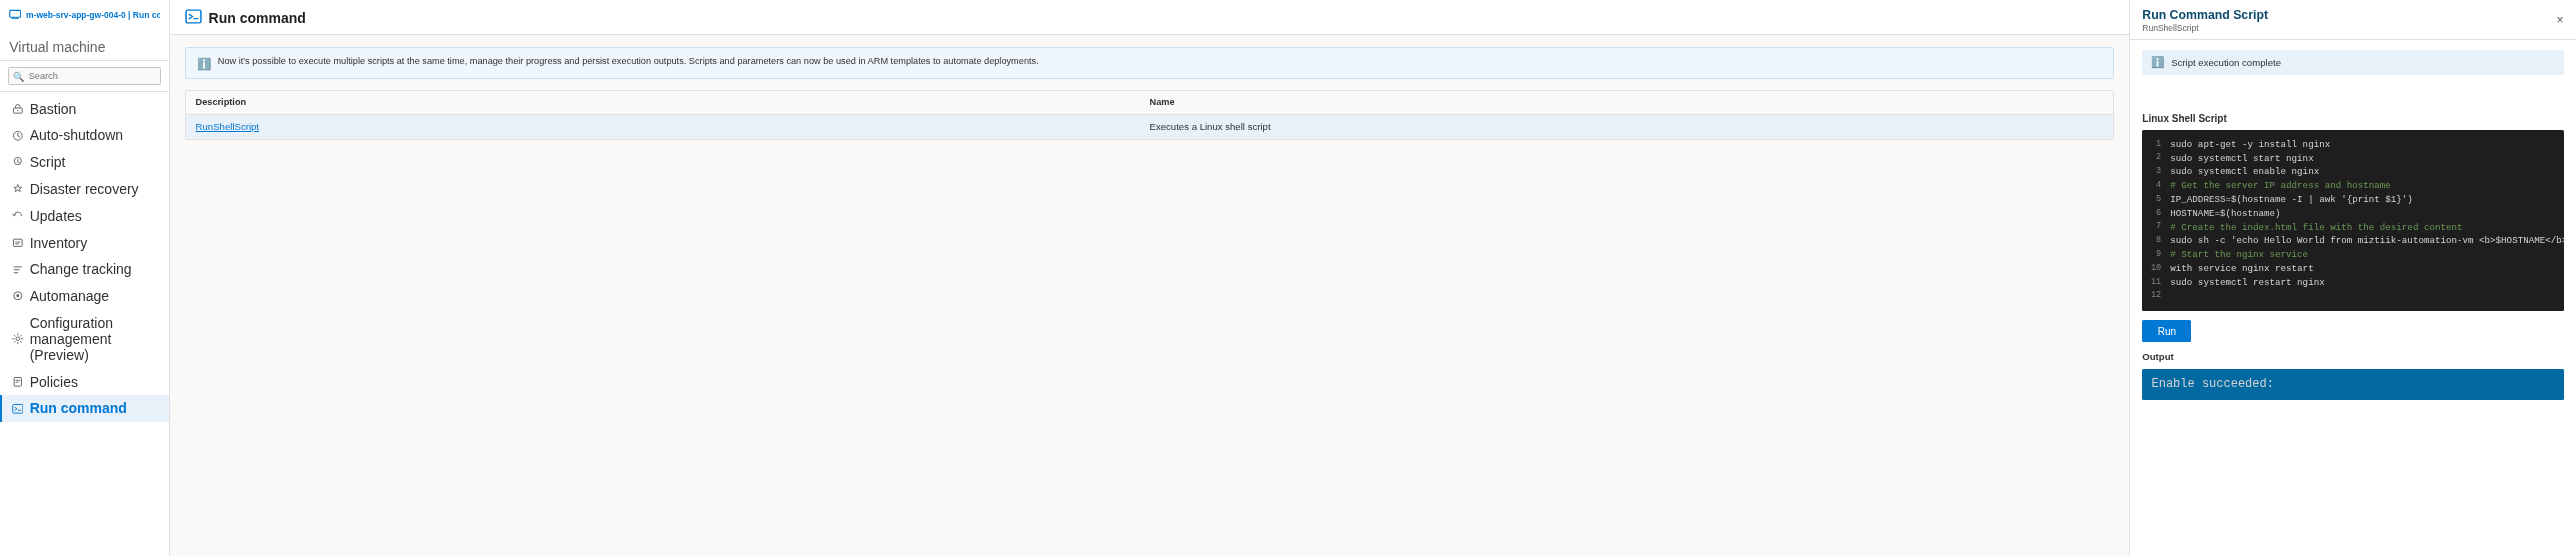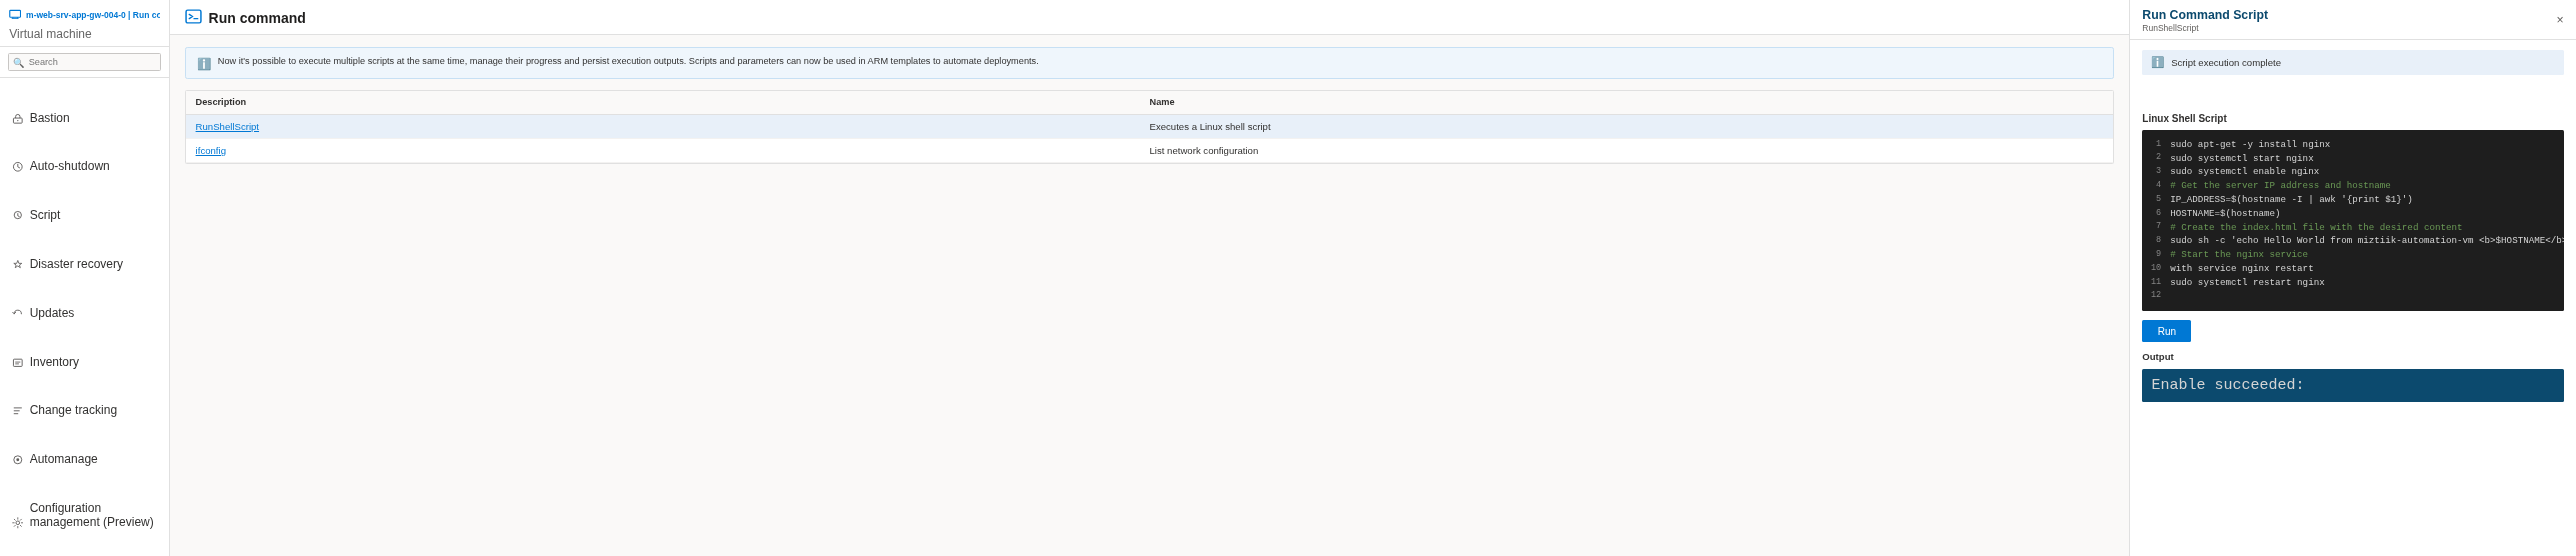--- a/index.html
+++ b/index.html
@@ -25,23 +25,23 @@
       font-weight: 600;
       color: #0078d4;
       display: flex;
       align-items: center;
       gap: 4.6px;
       white-space: nowrap;
       overflow: hidden;
       text-overflow: ellipsis;
     }
     .vm-subtitle {
-      font-size: 12px;
+      font-size: 14px;
       color: #666;
-      margin-top: 5px;
+      margin-top: 17px;
     }
     .sidebar-search {
       padding: 6.2px 7.7px;
       border-bottom: 0.8px solid #e0e0e0;
     }
     .sidebar-search input {
       width: 100%;
       padding: 3.1px 6.2px 3.1px 20px;
       border: 0.8px solid #c8c6c4;
       border-radius: 1.5px;
@@ -61,29 +61,28 @@
       color: #666;
       font-size: 9.2px;
       pointer-events: none;
     }
     .sidebar-nav {
       padding: 3.1px 0;
       flex: 1;
     }
     .nav-item {
       display: flex;
-      align-items: flex-end;
+      align-items: center;
       gap: 6.2px;
       padding: 5.4px 9.2px;
       cursor: pointer;
-      font-size: 12px;
+      font-size: 14px;
       color: #323130;
       border-left: 2.3px solid transparent;
       transition: background 0.1s;
-      margin-top: 24px;
     }
     .nav-item.active {
       background: #e8f0f9;
       border-left: 2.3px solid #0078d4;
       color: #0078d4;
     }
     .nav-icon {
       width: 12.3px;
       height: 12.3px;
       display: flex;
@@ -282,25 +281,25 @@
       cursor: pointer;
       margin-bottom: 9.2px;
     }
     .output-section {}
     .output-label {
       font-size: 9.6px;
       font-weight: 600;
       margin-bottom: 7px;
     }
     .output-terminal {
-      background: #0c4a6e;
+      background: #0369a1;
       border-radius: 1.5px;
       padding: 7.7px 9.2px;
       font-family: 'Consolas', 'Courier New', monospace;
-      font-size: 15px;
+      font-size: 12px;
       color: #d4d4d4;
       min-height: 31px;
     }
     .output-line {
       color: #d4d4d4;
     }
   </style>
 </head>
 <body>
 
@@ -458,24 +457,20 @@
 
     <div class="script-table">
       <div class="table-header">
         <div class="th">Description</div>
         <div class="th">Name</div>
       </div>
       <div class="table-row selected">
         <div class="td link">RunShellScript</div>
         <div class="td">Executes a Linux shell script</div>
       </div>
-      <div class="table-row">
-        <div class="td link">ifconfig</div>
-        <div class="td">List network configuration</div>
-      </div>
     </div>
   </div>
 </div>
 
 <div class="right-panel">
   <div class="panel-header">
     <div>
       <div class="panel-title">Run Command Script</div>
       <div class="panel-subtitle">RunShellScript</div>
     </div>

